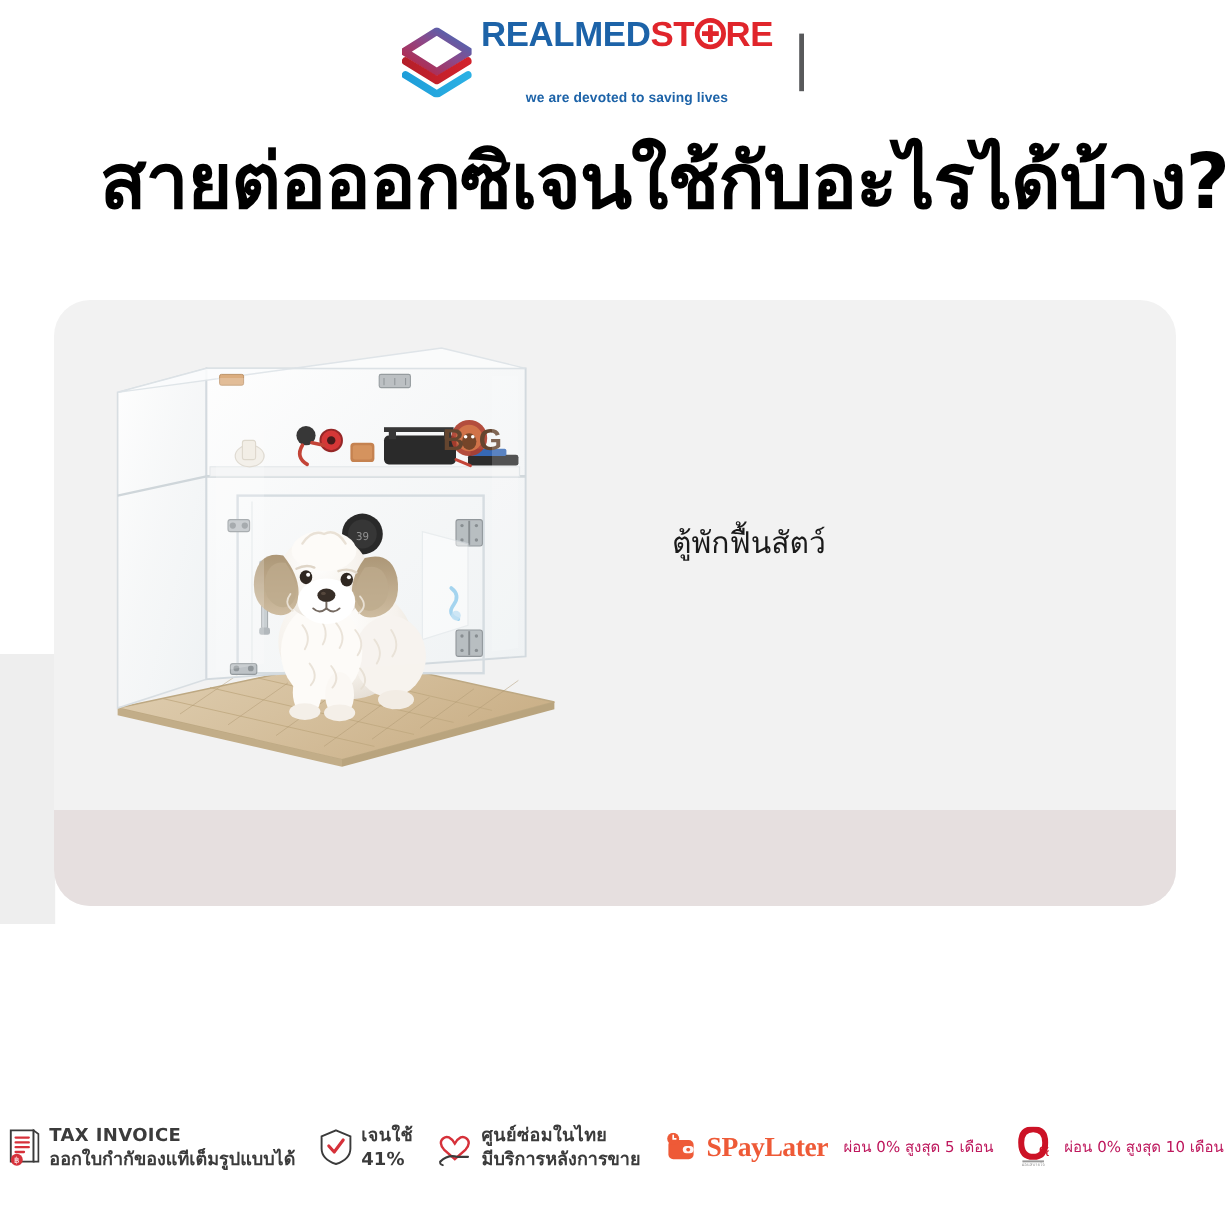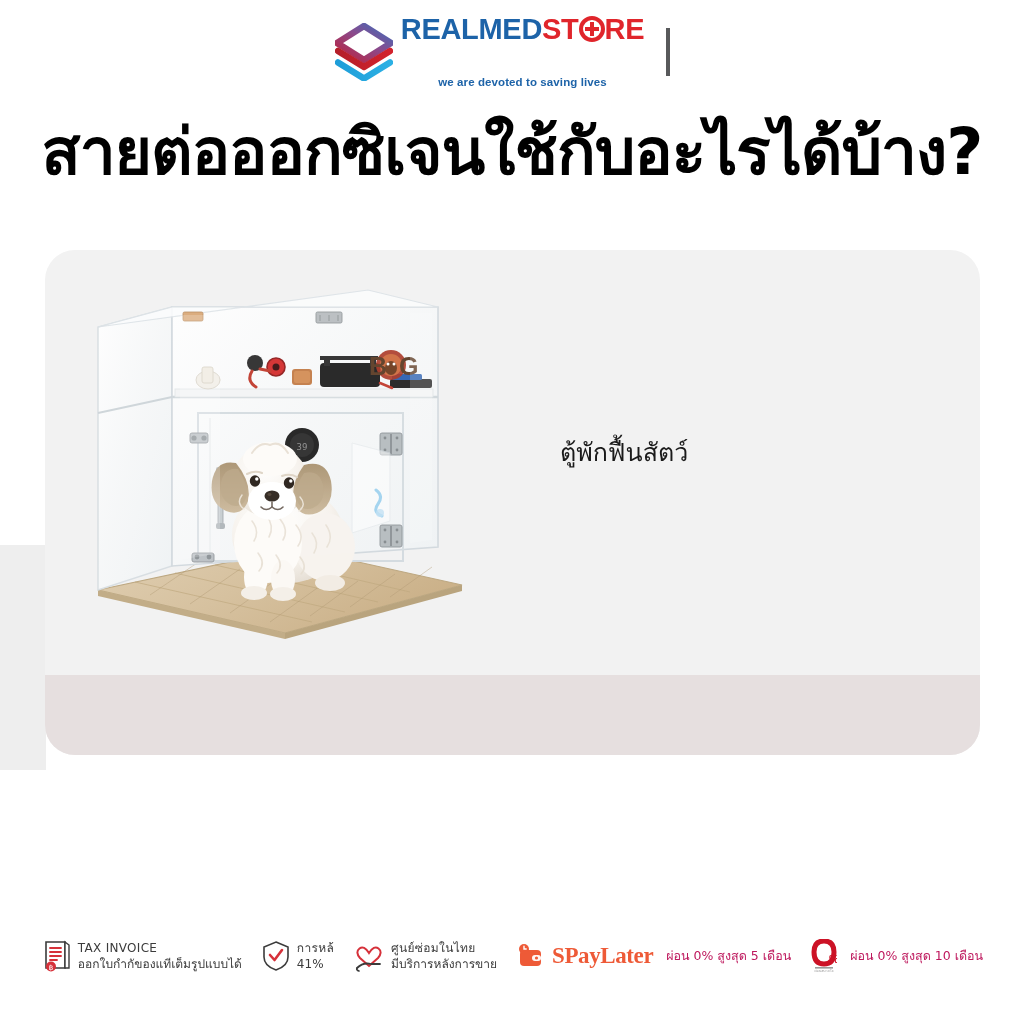--- a/index.html
+++ b/index.html
@@ -98,21 +98,21 @@
   }
   .o-plus .bar-v {
     position: absolute; top: 6px; bottom: 6px; left: 11px;
     width: 4px; background: #e0252b;
   }
 
   
   .headline {
     position: absolute;
     top: 118px; left: 0; right: 0;
-    text-align: center;
+    text-align: right;
     font-family: "DejaVu Sans", "Liberation Sans", sans-serif;
     font-size: 64px;
     font-weight: bold;
     color: #000000;
     letter-spacing: -1px;
     white-space: nowrap;
     line-height: 1.08;
   }
 
   
@@ -171,23 +171,24 @@
   .badge {
     display: flex;
     align-items: center;
     gap: 7px;
     white-space: nowrap;
   }
   .badge + .badge { margin-left: 20px; }
   .badge-icon { flex: 0 0 auto; display: block; }
   .badge-text {
     font-family: "DejaVu Sans", "Liberation Sans", sans-serif;
-    font-size: 12px;
+    font-size: 15px;
     color: #3b3b3b;
     line-height: 1.35;
+    font-weight: bold;
   }
   .badge-text .l1 { display: block; letter-spacing: 0.3px; }
   .badge-text .l2 { display: block; }
 
   .badge-inline-text {
     font-family: "DejaVu Sans", "Liberation Sans", sans-serif;
     font-size: 12.5px;
     color: #be185d;
     margin-left: 6px;
   }
@@ -476,21 +477,21 @@
         <span class="l2">ออกใบกำกัของแทีเต็มรูปแบบได้</span>
       </div>
     </div>
 
     <div class="badge">
       <svg class="badge-icon" width="28" height="32" viewBox="0 0 28 32" xmlns="http://www.w3.org/2000/svg">
         <path d="M14 2 L26 7 L26 17 Q26 26 14 30 Q2 26 2 17 L2 7 Z" fill="#ffffff" stroke="#3b3b3b" stroke-width="1.6"></path>
         <path d="M8 15 L12.5 20 L20 10" fill="none" stroke="#d6313a" stroke-width="2.6" stroke-linecap="round" stroke-linejoin="round"></path>
       </svg>
       <div class="badge-text">
-        <span class="l1">การหล้</span>
+        <span class="l1">เจนใช้</span>
         <span class="l2">41%</span>
       </div>
     </div>
 
     <div class="badge">
       <svg class="badge-icon" width="30" height="32" viewBox="0 0 30 32" xmlns="http://www.w3.org/2000/svg">
         <path d="M15 13 Q10 5 5.5 8.5 Q1 12 6 18 L15 26 L24 18 Q29 12 24.5 8.5 Q20 5 15 13 Z" fill="none" stroke="#d6313a" stroke-width="2"></path>
         <path d="M3 28 Q9 22 17 24 L26 24" fill="none" stroke="#3b3b3b" stroke-width="1.8" stroke-linecap="round"></path>
         <path d="M3 28 Q2 30 5 31" fill="none" stroke="#3b3b3b" stroke-width="1.6" stroke-linecap="round"></path>
       </svg>

